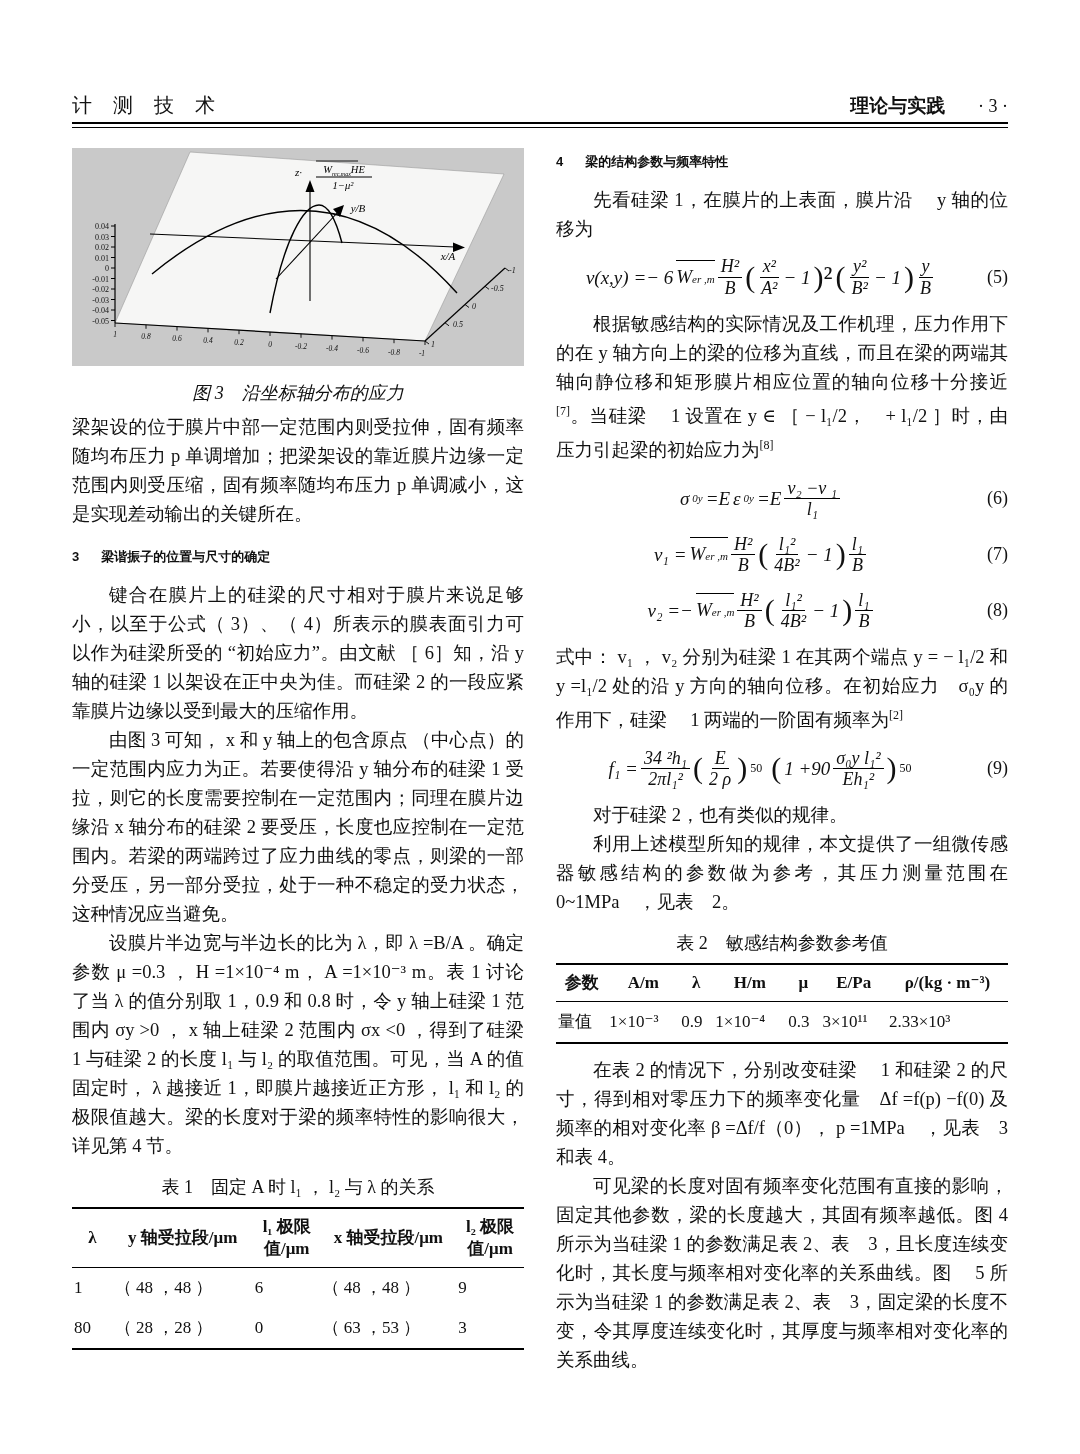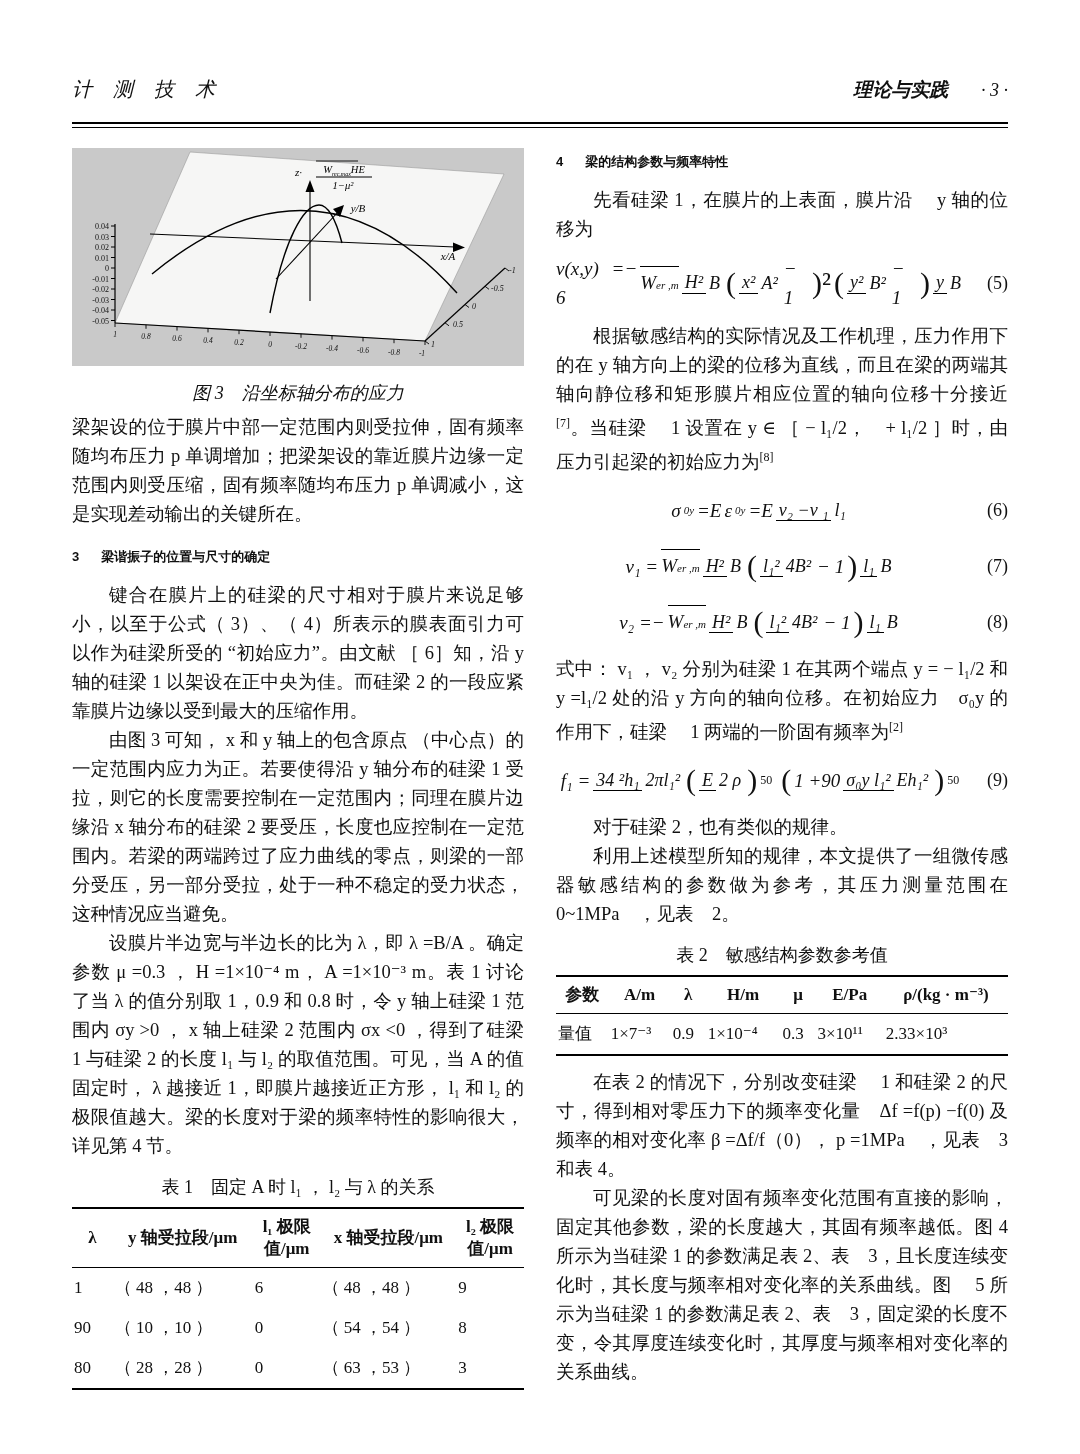--- a/index.html
+++ b/index.html
@@ -1,19 +1,19 @@
 <!DOCTYPE html>
 <html><head>
 <meta charset="utf-8">
 <style>
   html,body{margin:0;padding:0;background:#e8e8e8;}
   .page{position:relative;width:1080px;height:1454px;background:#ffffff;overflow:hidden;
         font-family:"Liberation Serif","DejaVu Serif",serif;color:#111;}
   
-  .hdr{position:absolute;left:72px;top:76px;width:936px;display:flex;justify-content:space-between;align-items:baseline;font-style:italic;}
+  .hdr{position:absolute;left:72px;top:92px;width:936px;display:flex;justify-content:space-between;align-items:baseline;}
   .hdr-left{font-size:20px;letter-spacing:8px;}
   .hdr-right{font-size:19px;}
   .hdr-right .col-name{font-family:"Liberation Sans","DejaVu Sans",sans-serif;font-weight:bold;}
   .hdr-right .pgno{margin-left:28px;font-size:18px;}
   .rule{position:absolute;left:72px;top:122px;width:936px;height:3px;border-top:2.5px solid #000;border-bottom:1px solid #000;}
   
   .col{position:absolute;top:148px;width:452px;font-size:18.5px;line-height:29px;text-align:justify;}
   .col-left{left:72px;}
   .col-right{left:556px;}
   p{margin:0;}
@@ -29,21 +29,21 @@
   
   table.t{width:100%;border-collapse:collapse;border-top:2px solid #000;border-bottom:2px solid #000;
           font-size:17px;line-height:22px;}
   table.t th{font-weight:bold;border-bottom:1.5px solid #000;padding:7px 2px;text-align:center;}
   table.t td{padding:9px 2px;text-align:left;}
   
   .eq{display:flex;align-items:center;margin:10px 0;min-height:46px;}
   .eq-body{flex:1;display:flex;align-items:center;justify-content:center;gap:3px;font-size:19px;}
   .it{font-style:italic;}
   .eqno{width:44px;text-align:right;font-size:18px;}
-  .frac{display:inline-flex;flex-direction:row;align-items:center;line-height:1.12;font-size:18px;justify-content:space-between;}
+  .frac{display:inline-flex;flex-direction:column;align-items:center;line-height:1.12;font-size:18px;justify-content:space-between;}
   .frac .num{border-bottom:1.2px solid #000;padding:0 3px;}
   .frac .den{padding:0 3px;}
   .wgrp{display:inline-block;border-top:1.2px solid #000;padding-top:1px;white-space:nowrap;}
   .wsub{font-size:11px;font-style:italic;}
   .paren{font-size:30px;font-weight:300;line-height:1;font-family:"Liberation Serif",serif;}
   sup.r{font-size:12px;}
   .psup{font-size:12px;vertical-align:super;}
 </style>
 </head>
 <body>
@@ -182,27 +182,20 @@
       </thead>
       <tbody>
         <tr>
           <td>1</td>
           <td>（ 48 ，48 ）</td>
           <td>6</td>
           <td>（ 48 ，48 ）</td>
           <td>9</td>
         </tr>
         <tr>
-          <td>90</td>
-          <td>（ 10 ，10 ）</td>
-          <td>0</td>
-          <td>（ 54 ，54 ）</td>
-          <td>8</td>
-        </tr>
-        <tr>
           <td>80</td>
           <td>（ 28 ，28 ）</td>
           <td>0</td>
           <td>（ 63 ，53 ）</td>
           <td>3</td>
         </tr>
       </tbody>
     </table>
   </div>
 
@@ -352,21 +345,21 @@
           <th>λ</th>
           <th>H/m</th>
           <th>μ</th>
           <th>E/Pa</th>
           <th>ρ/(kg · m⁻³)</th>
         </tr>
       </thead>
       <tbody>
         <tr>
           <td>量值</td>
-          <td>1×7⁻³</td>
+          <td>1×10⁻³</td>
           <td>0.9</td>
           <td>1×10⁻⁴</td>
           <td>0.3</td>
           <td>3×10¹¹</td>
           <td>2.33×10³</td>
         </tr>
       </tbody>
     </table>
 
     <p class="ind" style="margin-top:12px;">在表 2 的情况下，分别改变硅梁　 1 和硅梁 2 的尺寸，得到相对零压力下的频率变化量　Δf =f(p) −f(0) 及频率的相对变化率 β =Δf/f（0）， p =1MPa　，见表　3 和表 4。</p>

